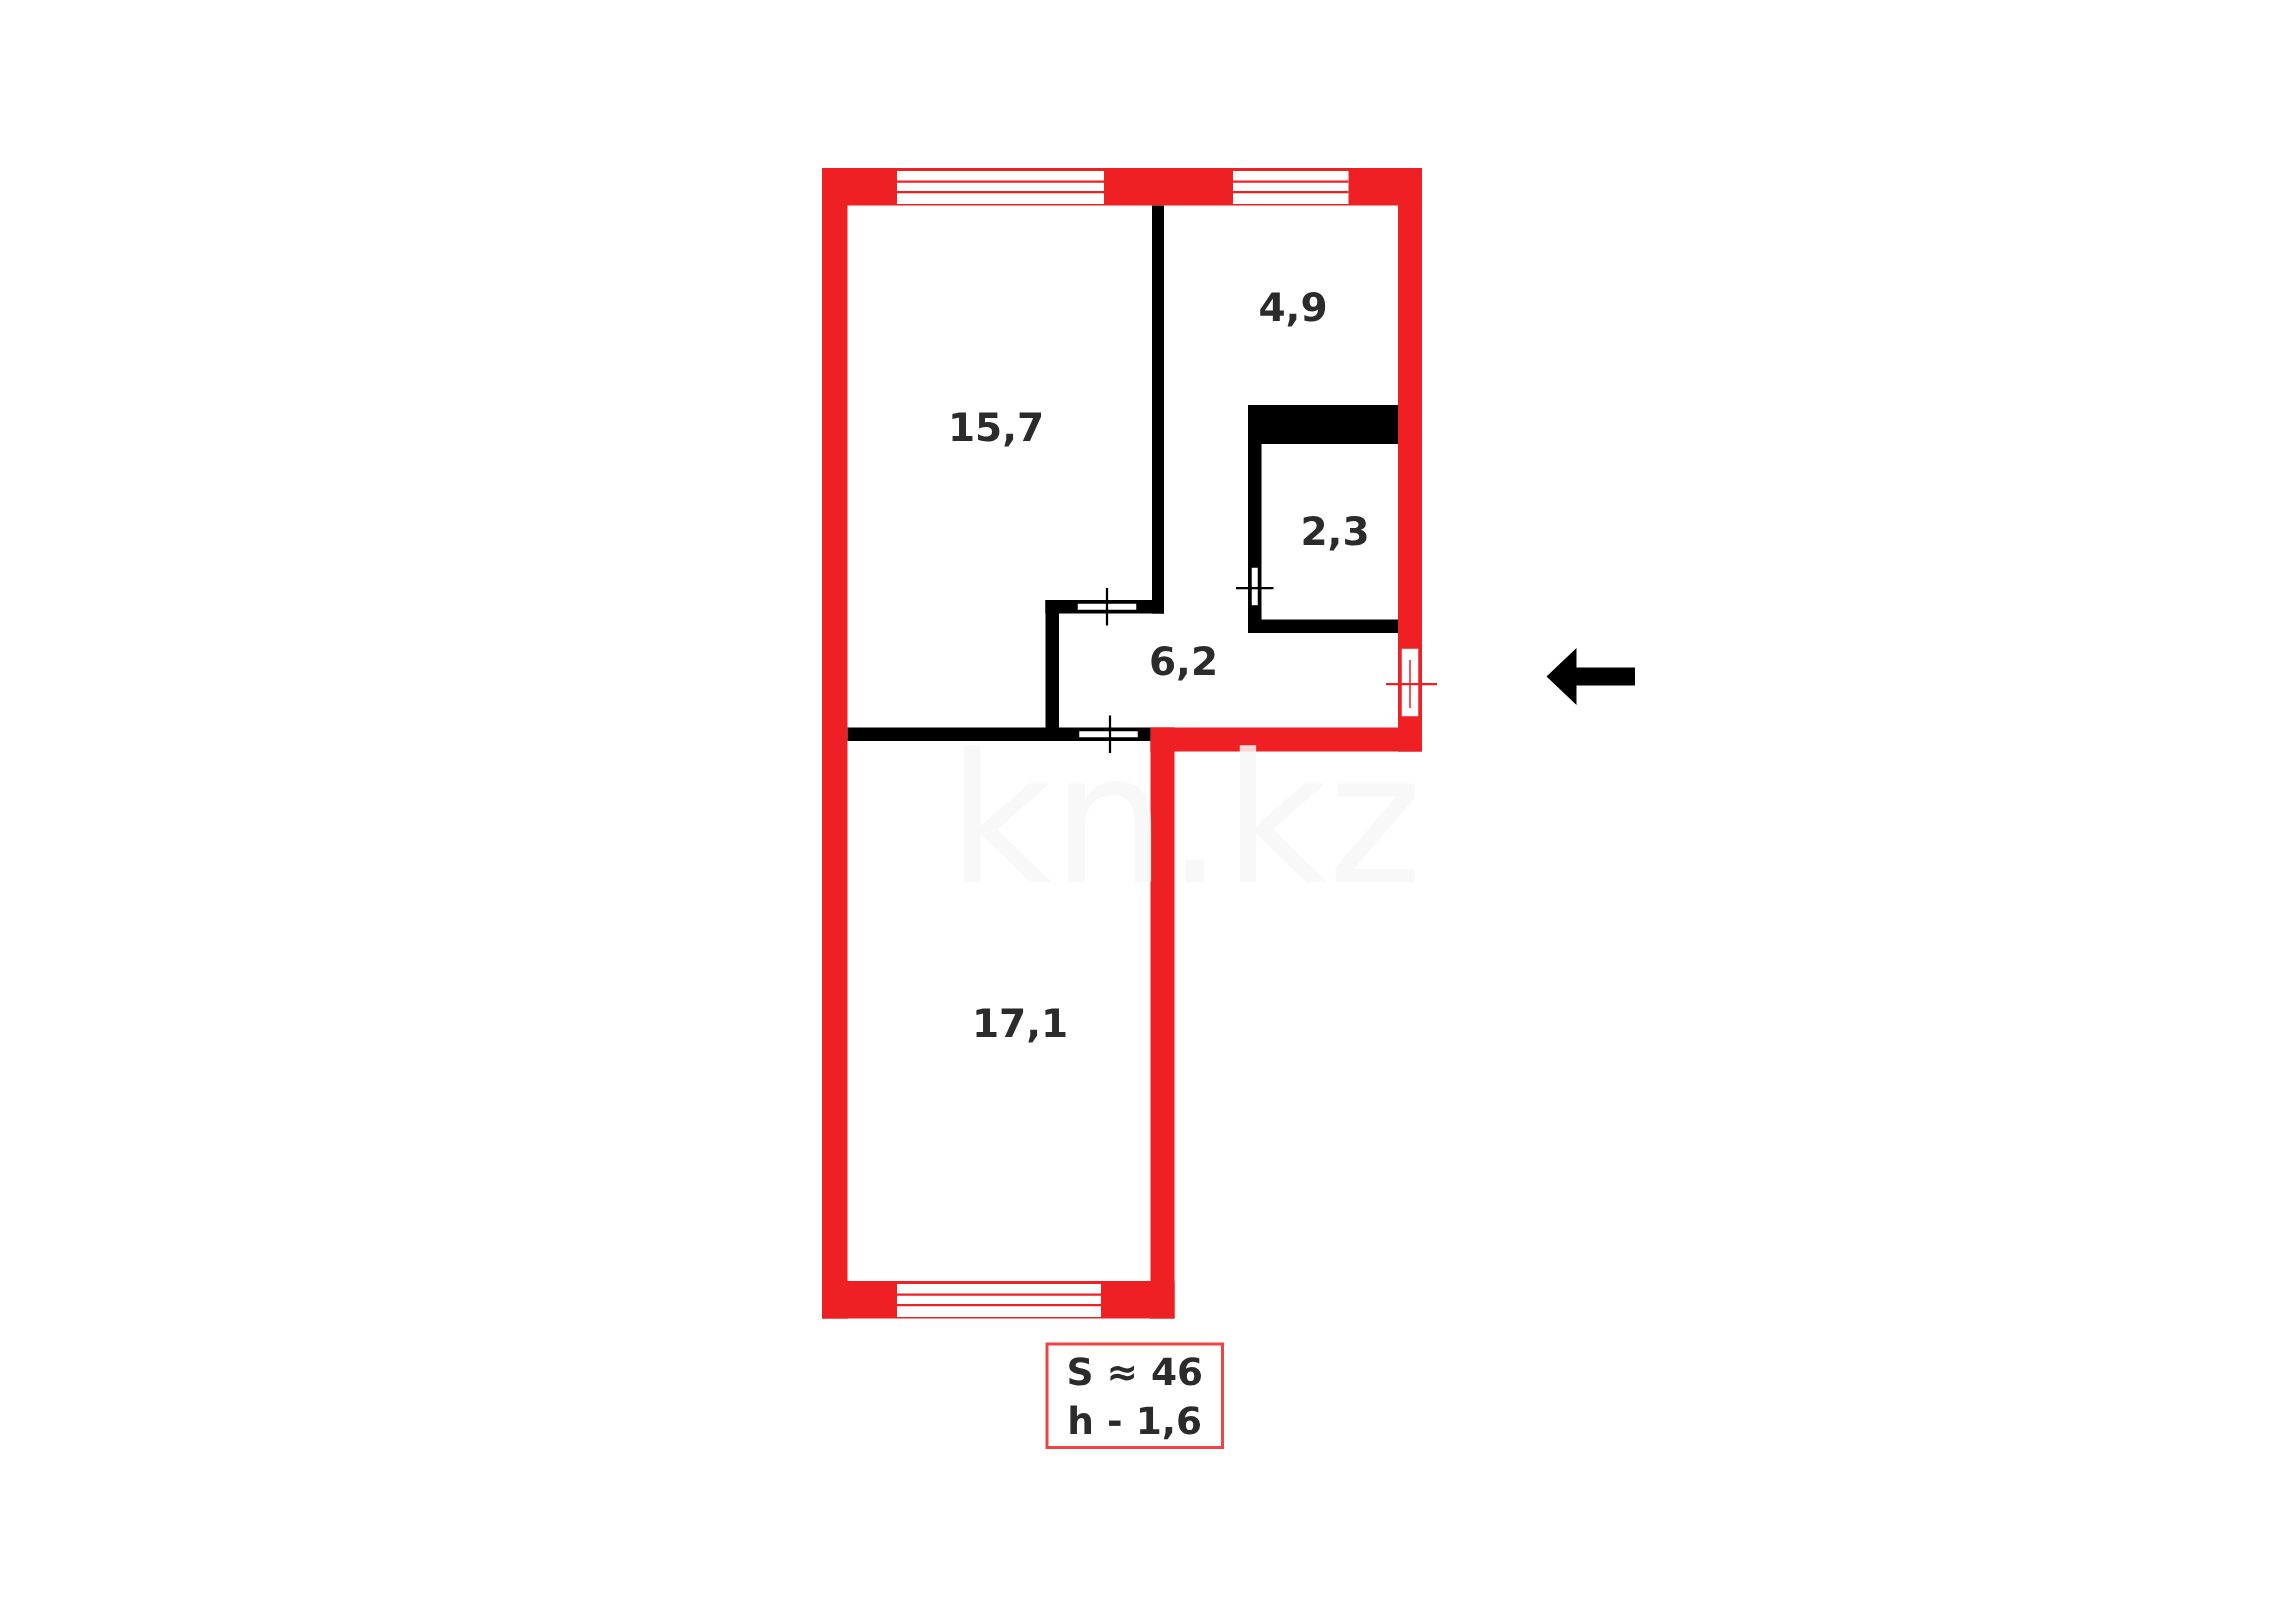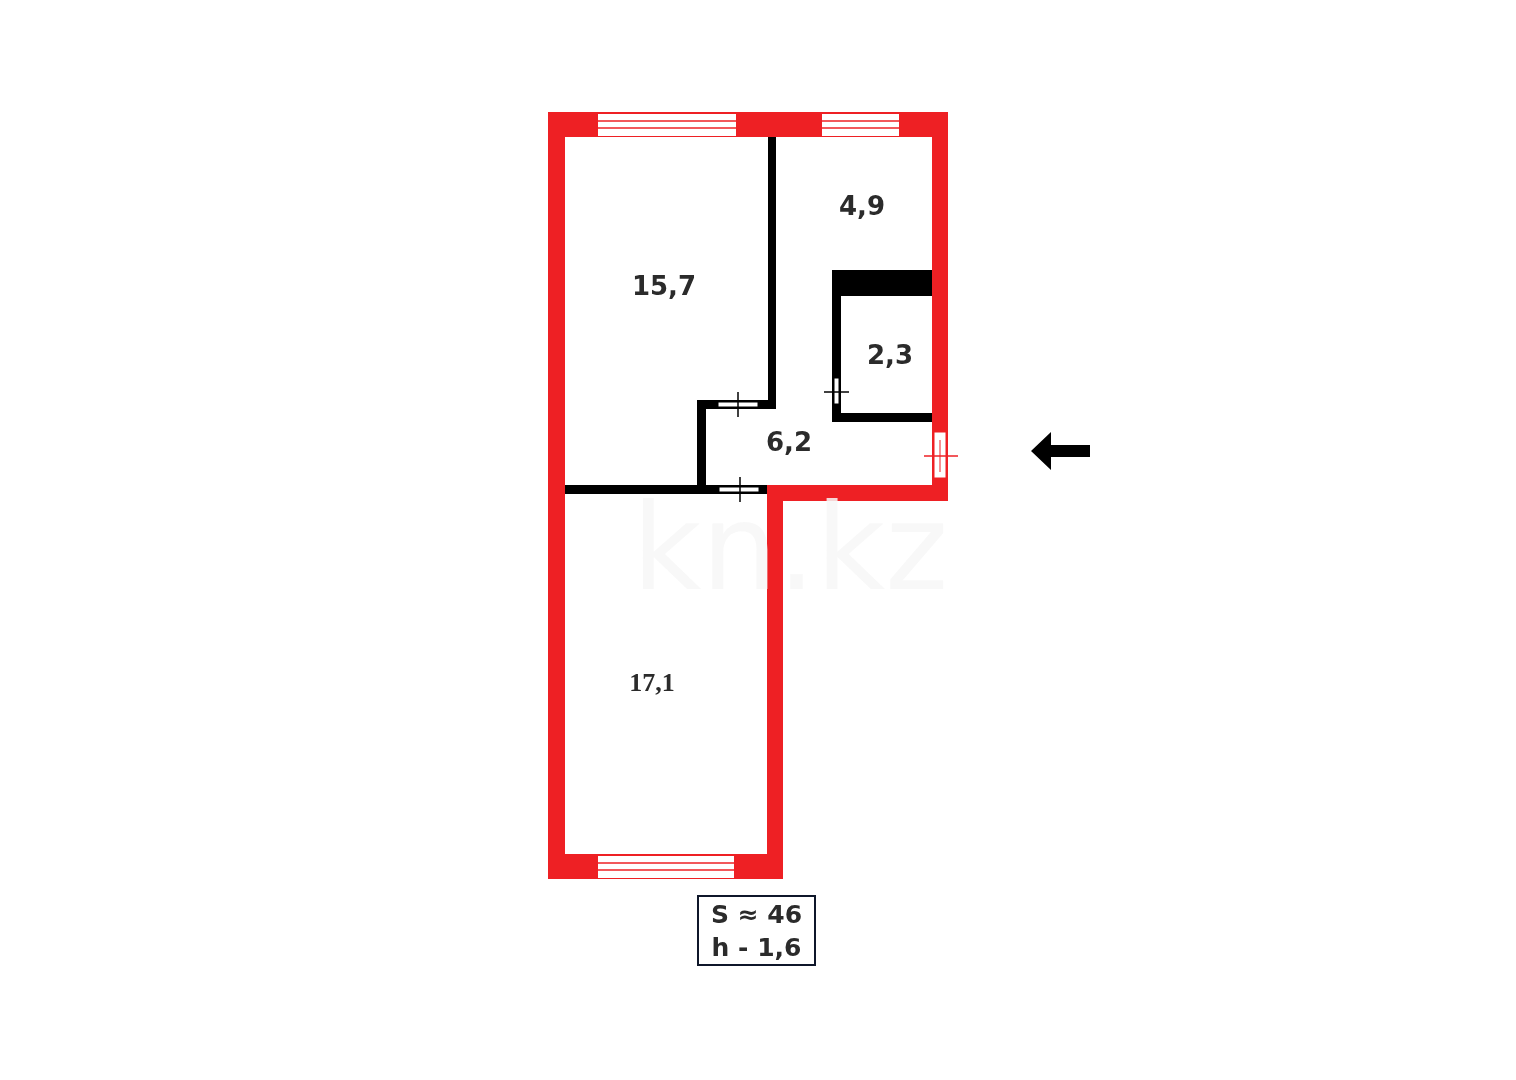--- a/index.html
+++ b/index.html
@@ -1,19 +1,19 @@
 <!DOCTYPE html>
 <html><head>
 <meta charset="utf-8">
 <style>
   html, body { margin: 0; padding: 0; background: #ffffff; }
   body { width: 1516px; height: 1080px; position: relative; overflow: hidden; font-family: "DejaVu Sans", sans-serif; }
   #plan { position: absolute; left: 0; top: 0; }
   .room-label { position: absolute; font-family: "DejaVu Sans", sans-serif; font-weight: bold; font-size: 26px; color: #2b2b2b; transform: translate(-50%, -50%); white-space: nowrap; letter-spacing: 0px; }
-  .info-box { position: absolute; left: 697px; top: 895px; width: 119px; height: 71px; border: 2px solid #0f172a; box-sizing: border-box; display: flex; flex-direction: column; align-items: center; justify-content: center; }
+  .info-box { position: absolute; left: 697px; top: 895px; width: 119px; height: 71px; border: 2px solid #ef4444; box-sizing: border-box; display: flex; flex-direction: column; align-items: center; justify-content: center; }
   .info-line { font-family: "DejaVu Sans", sans-serif; font-weight: bold; font-size: 25px; color: #2b2b2b; line-height: 33px; }
   .watermark { position: absolute; left: 600px; top: 478px; font-family: "DejaVu Sans", sans-serif; font-size: 120px; color: #f7f7f7; opacity: 0.85; pointer-events: none; margin-left: 32px; }
 </style>
 </head>
 <body>
 
 <svg id="plan" width="1516" height="1080" viewBox="0 0 1516 1080">
 
   <g fill="#ee2024">
 
@@ -85,18 +85,18 @@
     <polygon points="1031,451 1051,432 1051,445 1090,445 1090,457 1051,457 1051,470" fill="#000000"></polygon>
   </g>
 </svg>
 
 <div class="watermark">kn.kz</div>
 
 <div class="room-label" style="left:664px; top:286px;text-align:right;">15,7</div>
 <div class="room-label" style="left:862px; top:206px;">4,9</div>
 <div class="room-label" style="left:890px; top:355px;">2,3</div>
 <div class="room-label" style="left:789px; top:442px;">6,2</div>
-<div class="room-label" style="left:652px; top:683px;font-family:Liberation Serif, serif;">17,1</div>
+<div class="room-label" style="left:680px; top:683px;">17,1</div>
 
 <div class="info-box">
   <div class="info-line">S ≈ 46</div>
   <div class="info-line">h - 1,6</div>
 </div>
 
 </body></html>

